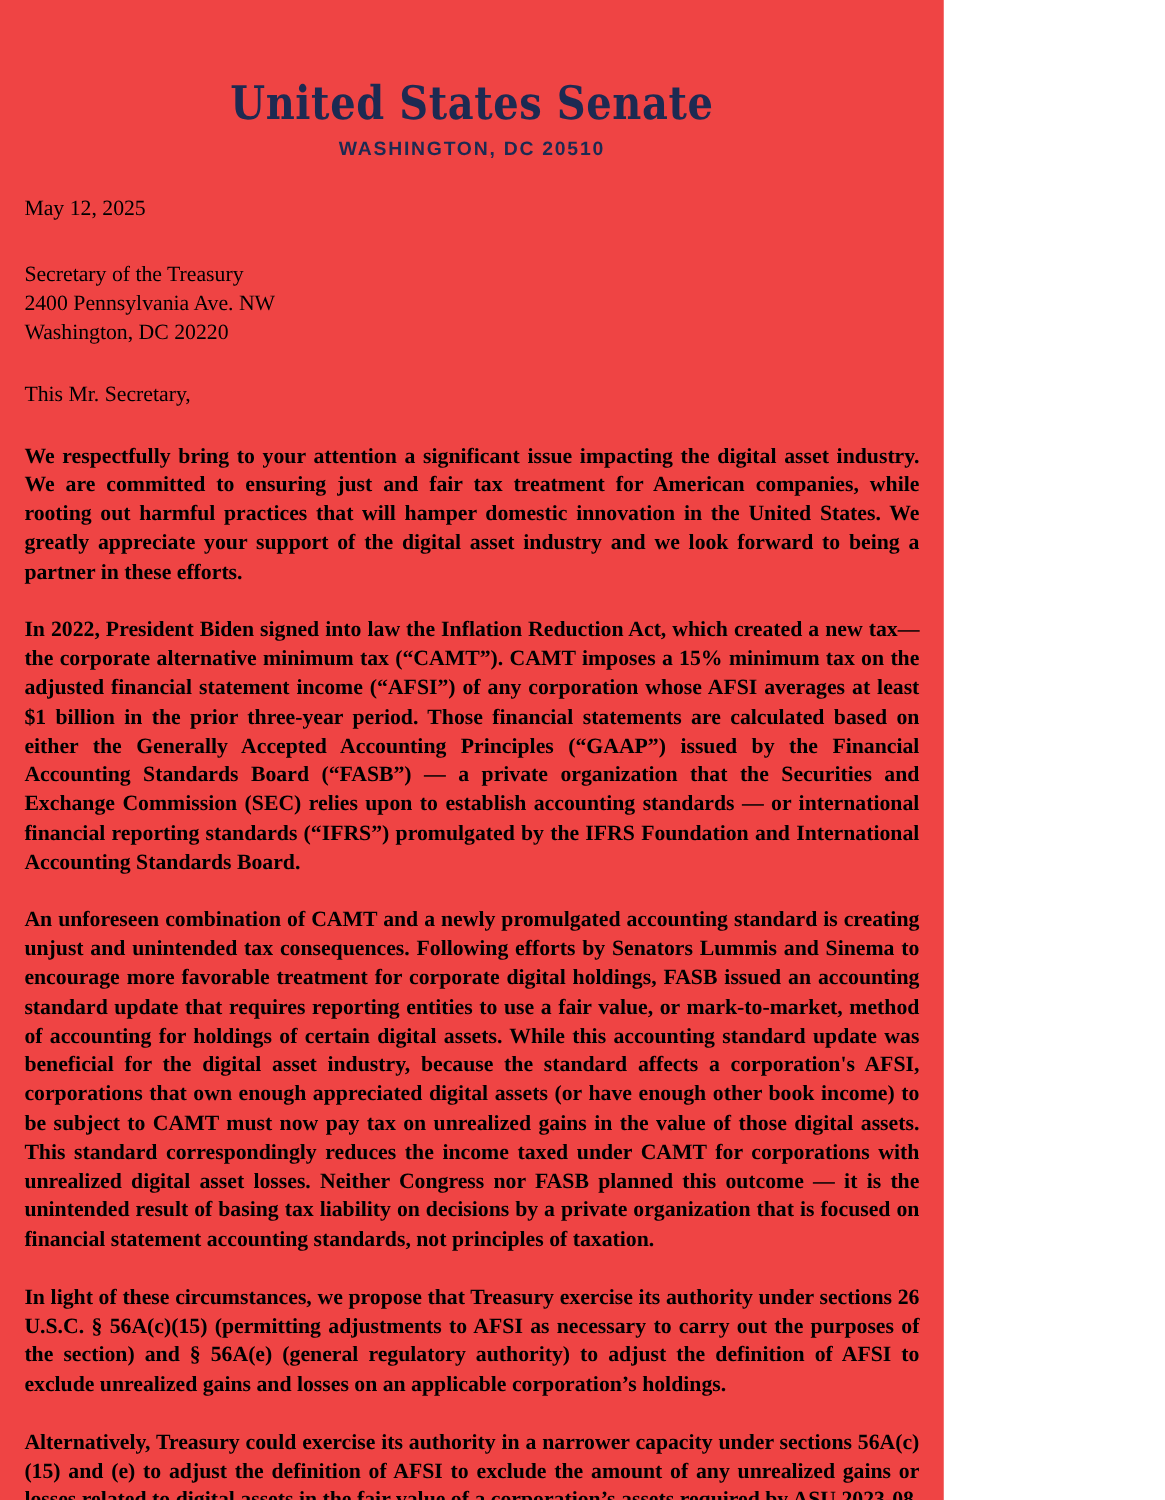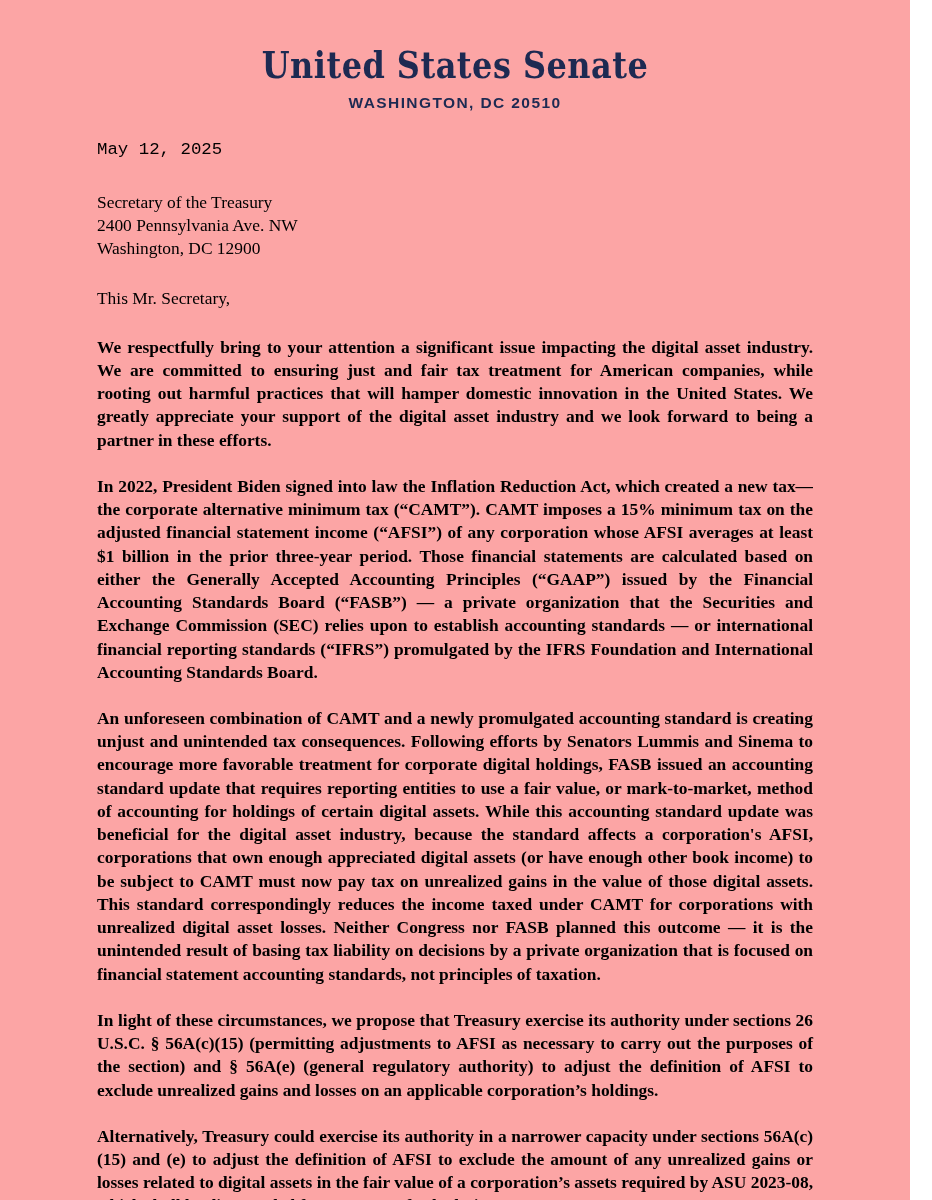--- a/index.html
+++ b/index.html
@@ -9,26 +9,26 @@
   }
   body {
     width: 932px;
     height: 1200px;
     font-family: "Liberation Serif", serif;
     color: #000000;
     position: relative;
     overflow: hidden;
   }
   .page {
-    width: 910px;
+    width: 755px;
     height: 1200px;
     box-sizing: border-box;
-    padding: 0;
+    padding: 17px;
     position: relative;
-    background: #fca5a5;
+    background: #ef4444;
   }
   .letterhead {
     text-align: center;
     padding-top: 46px;
   }
   .senate-title {
     font-family: "DejaVu Serif", serif;
     font-weight: bold;
     font-size: 37px;
     letter-spacing: 0.5px;
@@ -48,21 +48,20 @@
   .body-wrap {
     margin: 0 auto;
     width: 716px;
     padding-left: 0px;
     padding-top: 26px;
     font-size: 17.4px;
     line-height: 1.335;
   }
   .date {
     margin-bottom: 30px;
-    font-family: Liberation Mono, monospace;
   }
   .addr div {
     line-height: 1.33;
   }
   .addr {
     margin-bottom: 26px;
   }
   .salutation {
     margin-bottom: 26px;
   }
@@ -87,21 +86,21 @@
     <div class="senate-sub">WASHINGTON, DC 20510</div>
   </div>
 
   <div class="body-wrap">
 
     <div class="date">May 12, 2025</div>
 
     <div class="addr">
       <div>Secretary of the Treasury</div>
       <div>2400 Pennsylvania Ave. NW</div>
-      <div>Washington, DC 12900</div>
+      <div>Washington, DC 20220</div>
     </div>
 
     <div class="salutation">This Mr. Secretary,</div>
 
     <p class="para">We respectfully bring to your attention a significant issue impacting the digital asset industry. We are committed to ensuring just and fair tax treatment for American companies, while rooting out harmful practices that will hamper domestic innovation in the United States. We greatly appreciate your support of the digital asset industry and we look forward to being a partner in these efforts.</p>
     <p class="para">In 2022, President Biden signed into law the Inflation Reduction Act, which created a new tax—the corporate alternative minimum tax (“CAMT”). CAMT imposes a 15% minimum tax on the adjusted financial statement income (“AFSI”) of any corporation whose AFSI averages at least $1 billion in the prior three-year period. Those financial statements are calculated based on either the Generally Accepted Accounting Principles (“GAAP”) issued by the Financial Accounting Standards Board (“FASB”) — a private organization that the Securities and Exchange Commission (SEC) relies upon to establish accounting standards — or international financial reporting standards (“IFRS”) promulgated by the IFRS Foundation and International Accounting Standards Board.</p>
     <p class="para">An unforeseen combination of CAMT and a newly promulgated accounting standard is creating unjust and unintended tax consequences. Following efforts by Senators Lummis and Sinema to encourage more favorable treatment for corporate digital holdings, FASB issued an accounting standard update that requires reporting entities to use a fair value, or mark-to-market, method of accounting for holdings of certain digital assets. While this accounting standard update was beneficial for the digital asset industry, because the standard affects a corporation's AFSI, corporations that own enough appreciated digital assets (or have enough other book income) to be subject to CAMT must now pay tax on unrealized gains in the value of those digital assets. This standard correspondingly reduces the income taxed under CAMT for corporations with unrealized digital asset losses. Neither Congress nor FASB planned this outcome — it is the unintended result of basing tax liability on decisions by a private organization that is focused on financial statement accounting standards, not principles of taxation.</p>
     <p class="para">In light of these circumstances, we propose that Treasury exercise its authority under sections 26 U.S.C. § 56A(c)(15) (permitting adjustments to AFSI as necessary to carry out the purposes of the section) and § 56A(e) (general regulatory authority) to adjust the definition of AFSI to exclude unrealized gains and losses on an applicable corporation’s holdings.</p>
     <p class="para">Alternatively, Treasury could exercise its authority in a narrower capacity under sections 56A(c)(15) and (e) to adjust the definition of AFSI to exclude the amount of any unrealized gains or losses related to digital assets in the fair value of a corporation’s assets required by ASU 2023-08, which shall be disregarded for purposes of calculating AFSI.</p>
 

